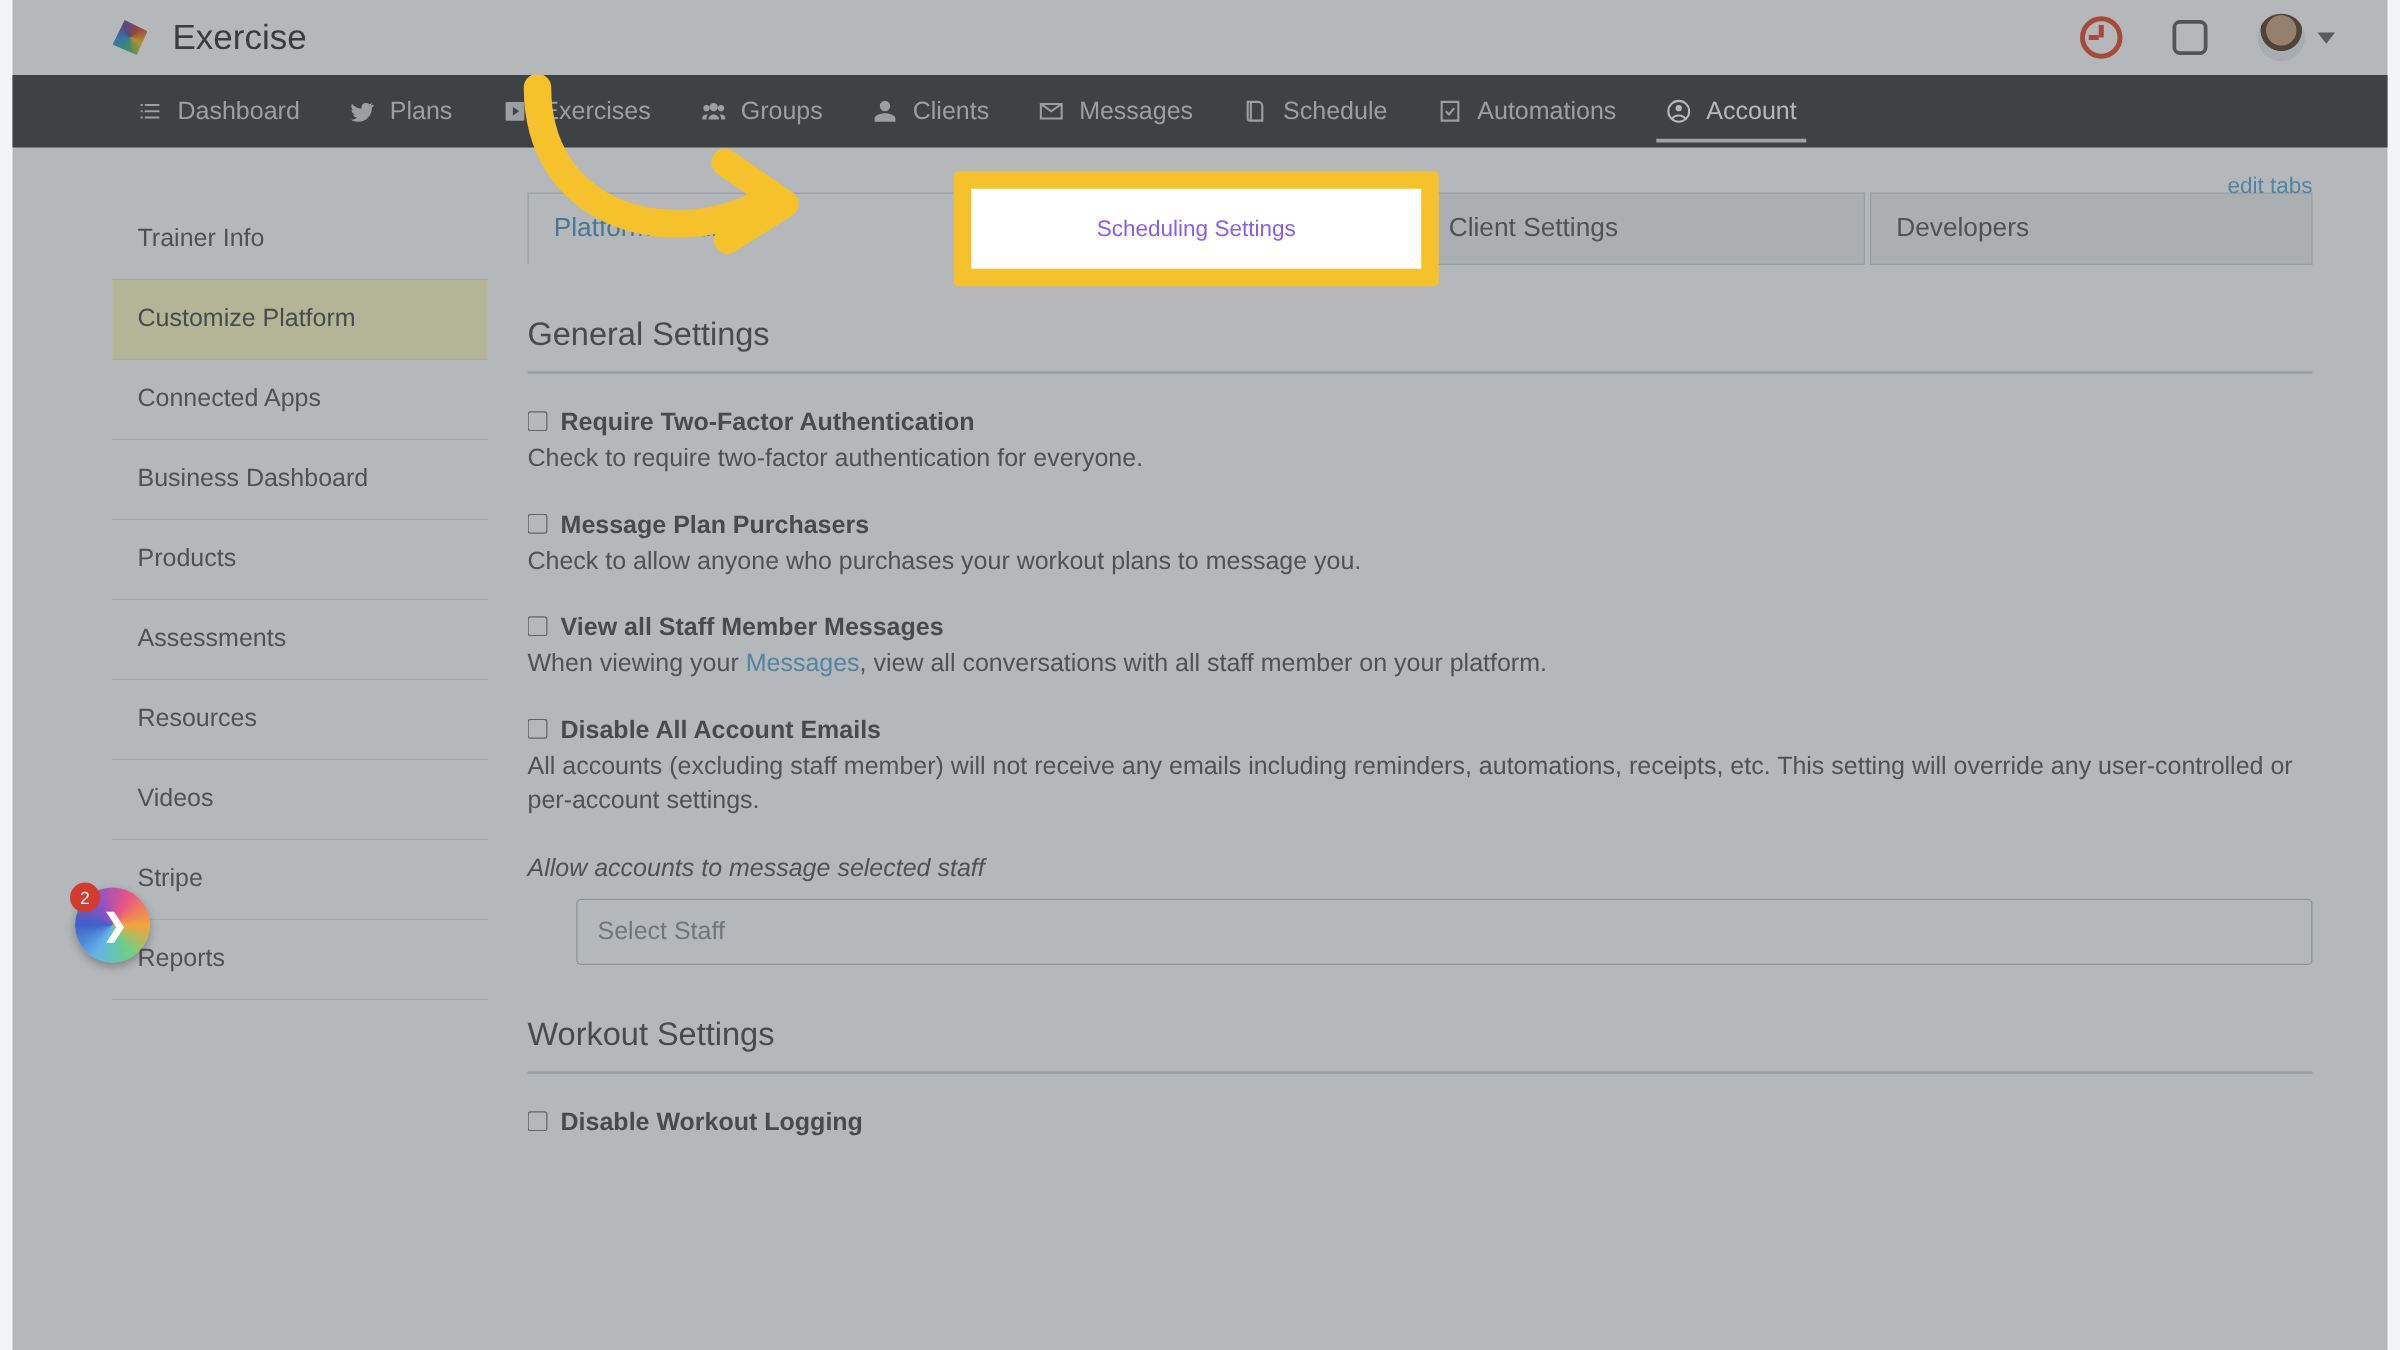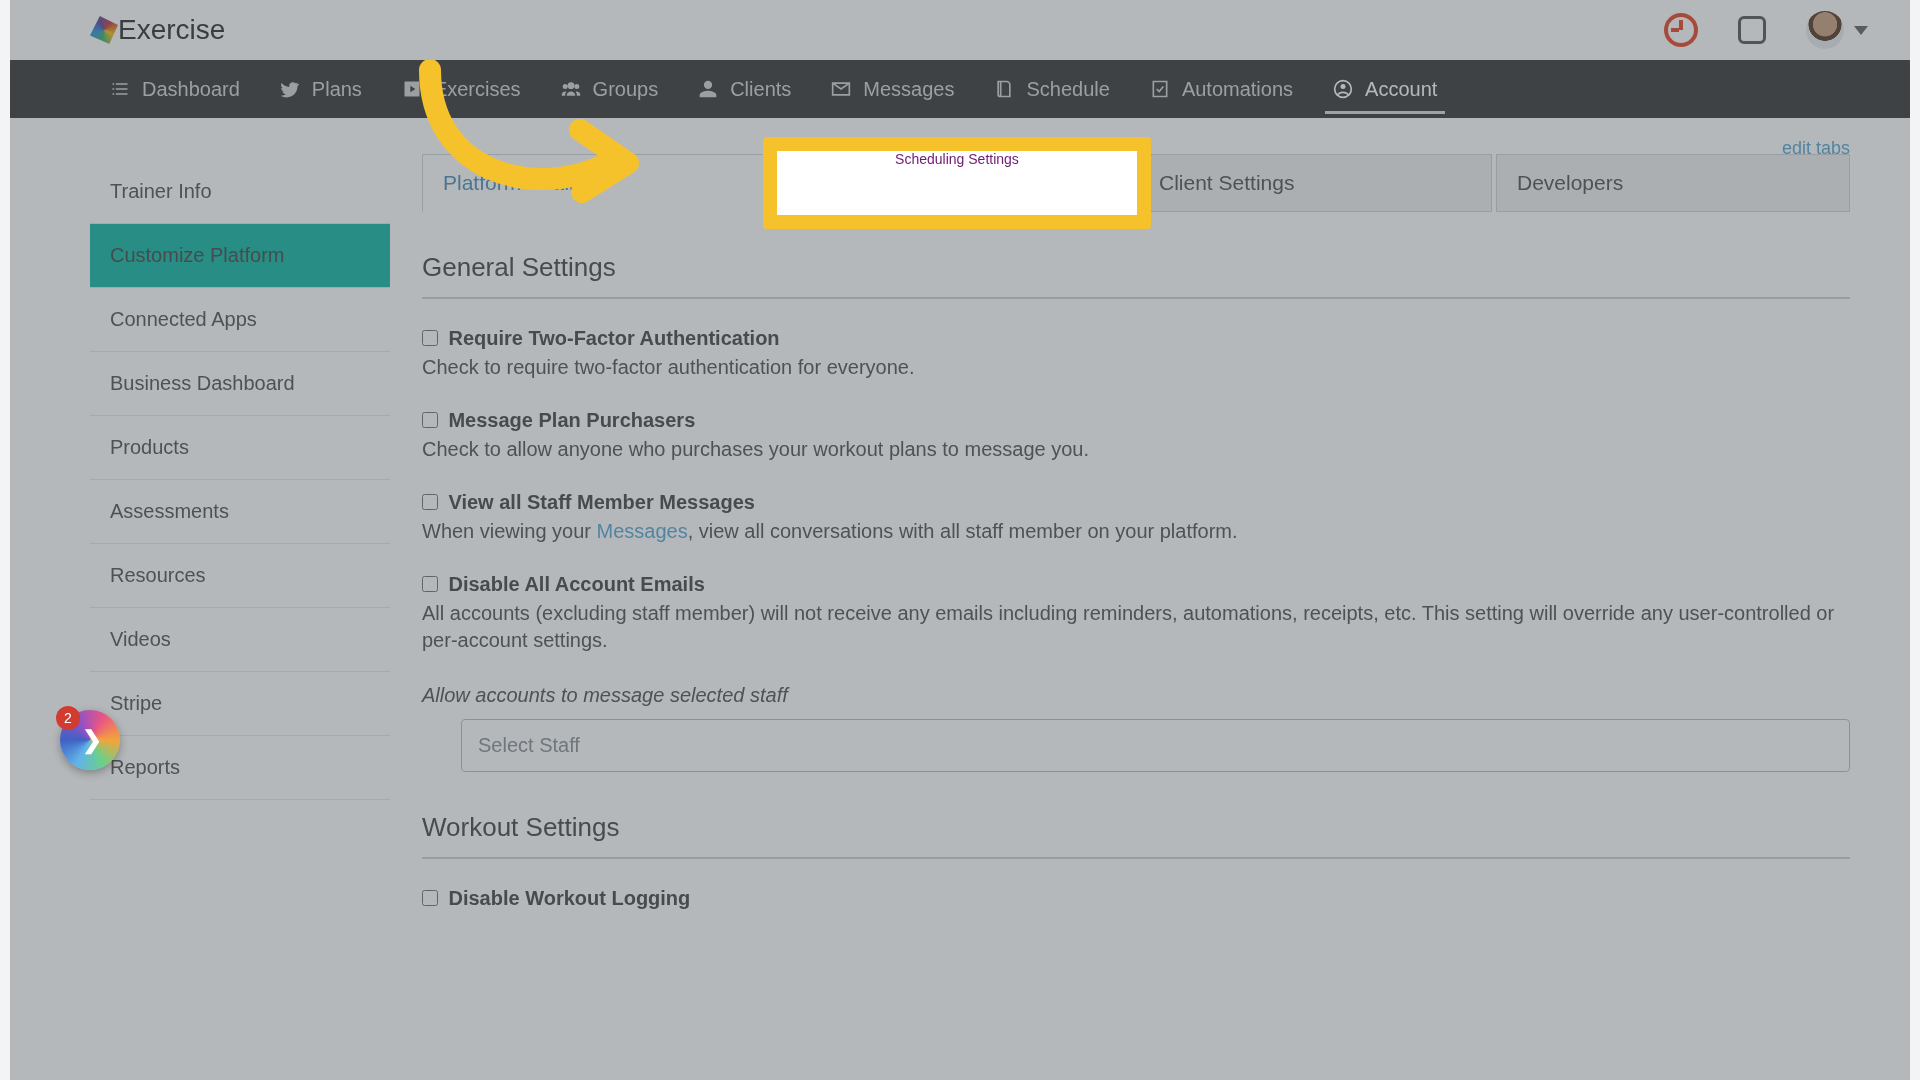--- a/index.html
+++ b/index.html
@@ -21,21 +21,21 @@
   top: 0; bottom: 0;
   background: #fff;
 }
 
 .topbar {
   display: flex;
   align-items: center;
   height: 60px;
   padding: 0 18px 0 80px;
 }
-.brand { display: flex; align-items: center; gap: 0; font-weight: 500; font-size: 28px; color: #323232; }
+.brand { display: flex; align-items: center; gap: 20px; font-weight: 500; font-size: 28px; color: #323232; }
 .brand .logo-blob {
   width: 28px; height: 28px;
   background: conic-gradient(from 45deg, #c7413b, #f9c11c, #3bb273, #2c94e0, #5e4a9e, #c7413b);
   clip-path: polygon(35% 0,100% 32%,69% 100%,0 70%);
   border-radius: 6px;
 }
 .topbar-spacer { flex: 1; }
 .top-right { display: flex; align-items: center; gap: 40px; padding-right: 24px; }
 .clock-ic {
   width: 34px; height: 34px;
@@ -84,21 +84,21 @@
 .page-body { display: flex; padding: 12px 60px 0 80px; position: relative; }
 .sidebar { width: 300px; flex: 0 0 300px; padding-top: 30px; }
 .side-item {
   padding: 20px 20px;
   font-size: 20px;
   color: #555;
   border-bottom: 1px solid #e3e6e8;
   cursor: pointer;
 }
 .side-item.active {
-  background: #14b8a6;
+  background: #fef9c3;
   color: #4a4a4a;
 }
 
 .main { flex: 1; padding-left: 32px; position: relative; }
 .edit-tabs { position:absolute; right: 0; top: 8px; color:#5aa9d6; font-size:18px; cursor:pointer; }
 
 .tabrow {
   display: flex;
   gap: 4px;
   margin-top: 24px;
@@ -122,23 +122,23 @@
 .tab.hilite-wrap {
   position: relative;
   z-index: 60;
 }
 .tab.hilite-wrap .hilite-box {
   position: absolute;
   left: -18px; top: -18px; right: -18px; bottom: -18px;
   border: 14px solid #f6c22c;
   background: #fff;
   border-radius: 4px;
-  display:flex; justify-content:center;
-  color: #701a75;
-  font-size: 14px;
+  display:flex; align-items:center; justify-content:center;
+  color: #8b5cf6;
+  font-size: 18px;
   pointer-events: none;
 }
 
 .section-rule { border-bottom: 2px solid #cfd6da; }
 
 h2.sec { font-size: 26px; font-weight: 400; color: #4a4a4a; margin: 40px 0 14px; }
 
 .opt { margin-top: 28px; }
 .opt .lbl { font-size: 20px; font-weight: 700; color: #4a4a4a; }
 .opt .desc { font-size: 20px; color: #555; margin-top: 4px; line-height: 1.35; }

